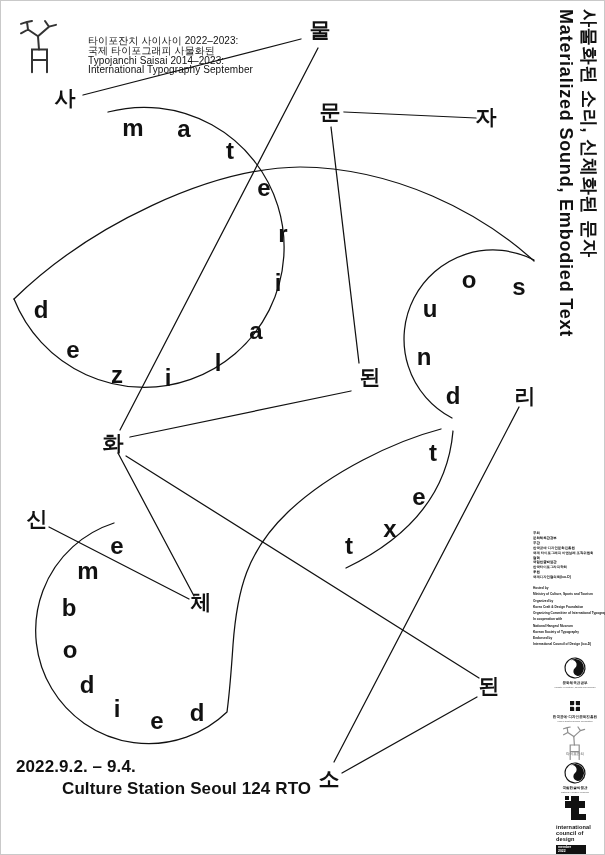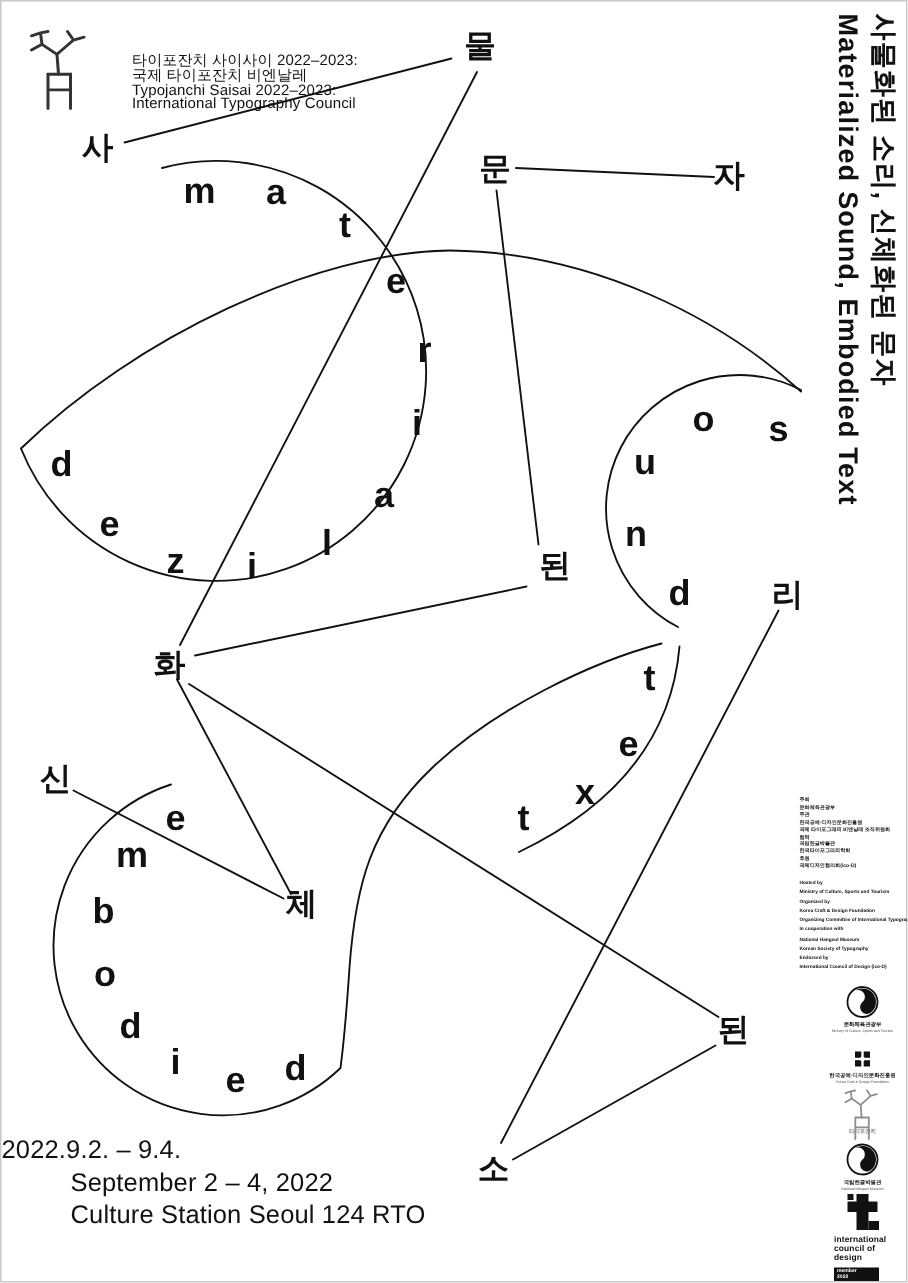--- a/index.html
+++ b/index.html
@@ -15,21 +15,21 @@
   .header-lines div{font-size:10px;font-weight:400;line-height:9.8px;letter-spacing:.1px;}
   
   .vtitle{position:absolute;top:9px;right:5px;height:420px;
     writing-mode:vertical-rl;text-orientation:sideways;}
   .vtitle div{font-weight:700;font-size:18px;letter-spacing:.8px;line-height:23.5px;white-space:nowrap;}
   
   #letters span.sc{position:absolute;transform:translate(-50%,-50%);font-weight:700;color:#111;white-space:nowrap;}
   #letters .latin{font-size:24px;}
   #letters .kr{font-size:21px;}
   
-  .footer{position:absolute;left:1px;top:756px;font-weight:400;font-size:17px;line-height:21.5px;letter-spacing:.1px;}
+  .footer{position:absolute;left:16px;top:756px;font-weight:700;font-size:17px;line-height:21.5px;letter-spacing:.1px;}
   .footer .indent{padding-left:46px;}
   
   .credits{position:absolute;left:533px;top:531px;width:70px;}
   #credits-kr div{font-size:3.4px;line-height:4.9px;font-weight:700;white-space:nowrap;}
   #credits-en{margin-top:5px;}
   #credits-en div{font-size:3.2px;line-height:6.25px;font-weight:700;white-space:nowrap;}
   
   .logo-item{position:absolute;width:84px;left:533px;text-align:center;}
   .logo-label{font-size:3.6px;font-weight:700;line-height:4.6px;}
   .logo-sub{font-size:2.4px;color:#555;line-height:3.4px;}
@@ -108,23 +108,23 @@
       <rect x="-4" y="-12" width="8" height="24" fill="#111"></rect>
       <rect x="-10" y="-7" width="20" height="7" fill="#111"></rect>
       <rect x="4" y="6" width="7" height="6" fill="#111"></rect>
       <rect x="-10" y="-12" width="4" height="4" fill="#111"></rect>
     </g>
   </svg>
 
   <div class="header">
     <div class="header-lines">
       <div>타이포잔치 사이사이 2022–2023:</div>
-      <div>국제 타이포잔치 비엔날레</div>
-      <div>Typojanchi Saisai 2022–2023:</div>
-      <div>International Typography Council</div>
+      <div>국제 타이포그래피 사물화된</div>
+      <div>Typojanchi Saisai 2014–2023:</div>
+      <div>International Typography September</div>
     </div>
   </div>
 
   <div class="vtitle">
     <div>사물화된 소리, 신체화된 문자</div>
     <div>Materialized Sound, Embodied Text</div>
   </div>
 
   <div id="letters">
       <span class="sc kr" style="left: 320px; top: 30px;">물</span>
@@ -164,21 +164,20 @@
       <span class="sc latin" style="left: 69px; top: 608px;">b</span>
       <span class="sc latin" style="left: 70px; top: 650px;">o</span>
       <span class="sc latin" style="left: 87px; top: 685px;">d</span>
       <span class="sc latin" style="left: 117px; top: 709px;">i</span>
       <span class="sc latin" style="left: 157px; top: 721px;">e</span>
       <span class="sc latin" style="left: 197px; top: 713px;">d</span>
     </div>
 
   <div class="footer">
     <div>2022.9.2. – 9.4.</div>
-    <div class="indent">September 2 – 4, 2022</div>
     <div class="indent">Culture Station Seoul 124 RTO</div>
   </div>
 
   <div class="credits">
     <div id="credits-kr">
         <div>주최</div>
         <div>문화체육관광부</div>
         <div>주관</div>
         <div>한국공예·디자인문화진흥원</div>
         <div>국제 타이포그래피 비엔날레 조직위원회</div>

